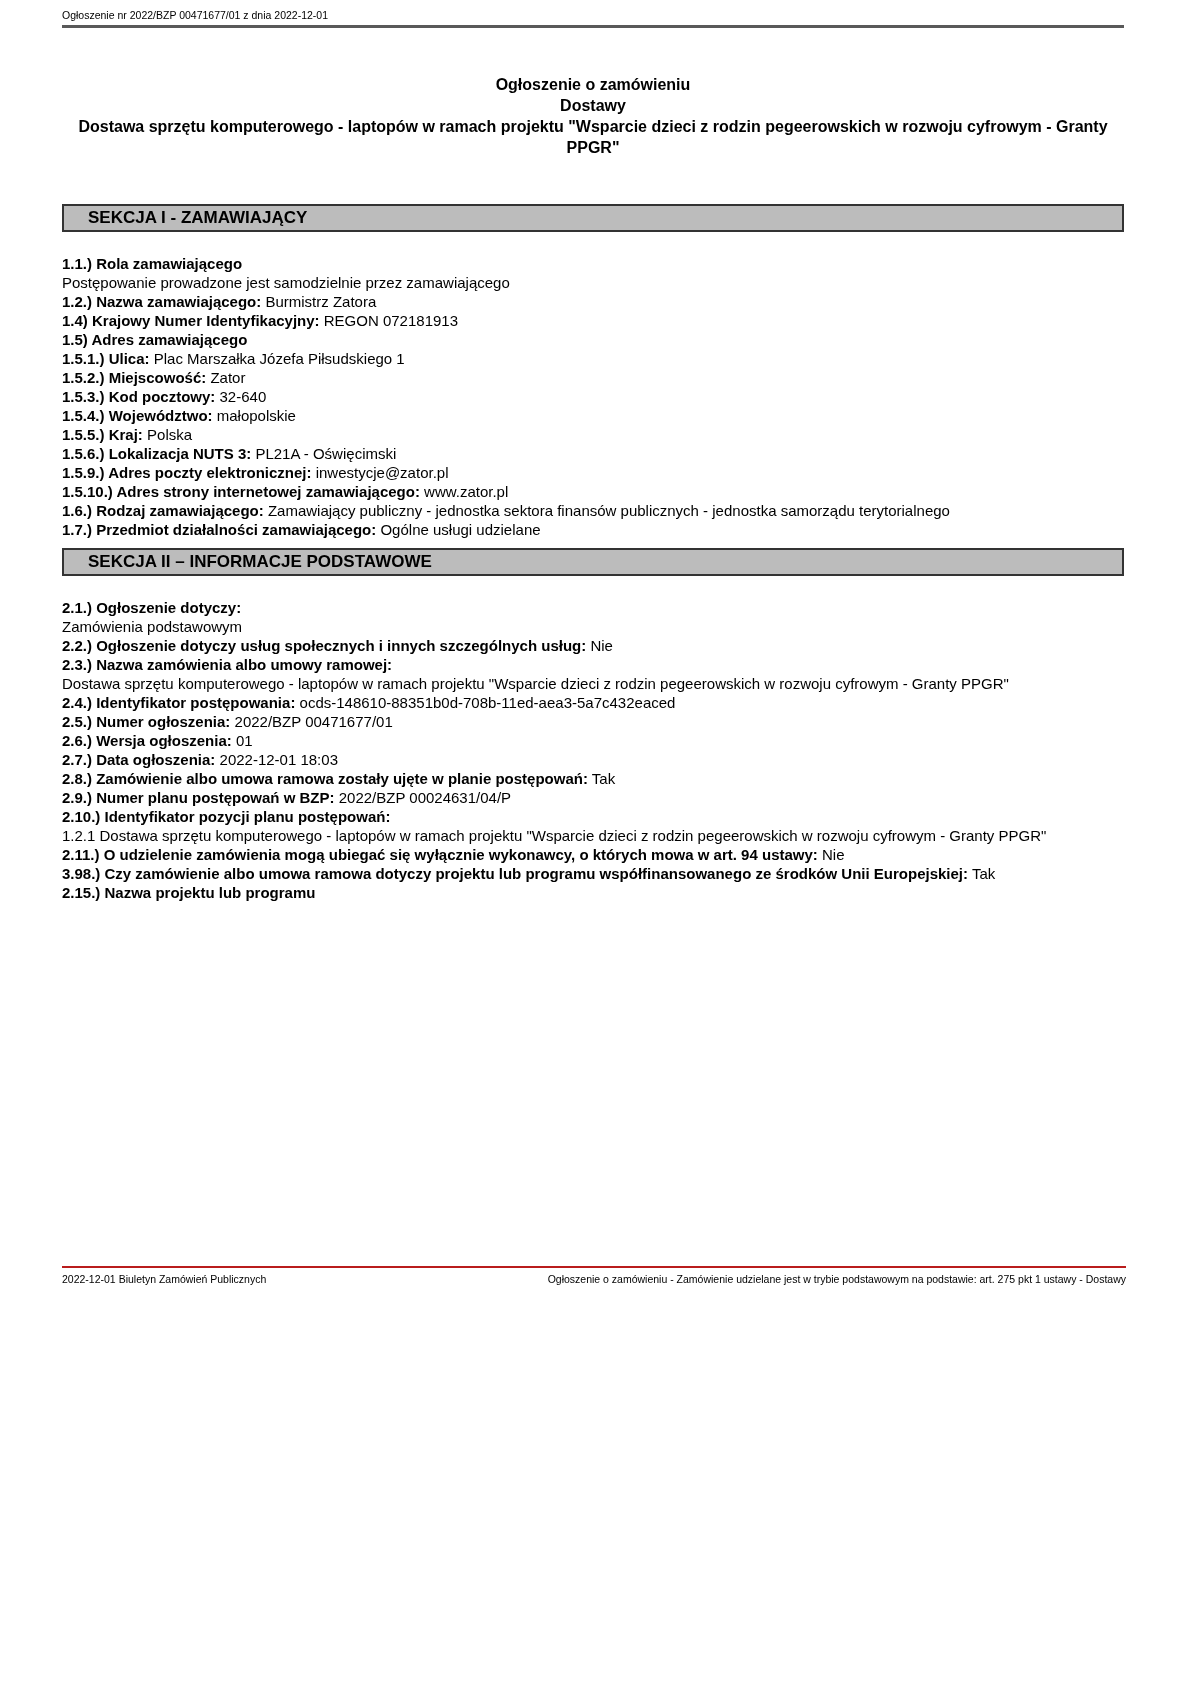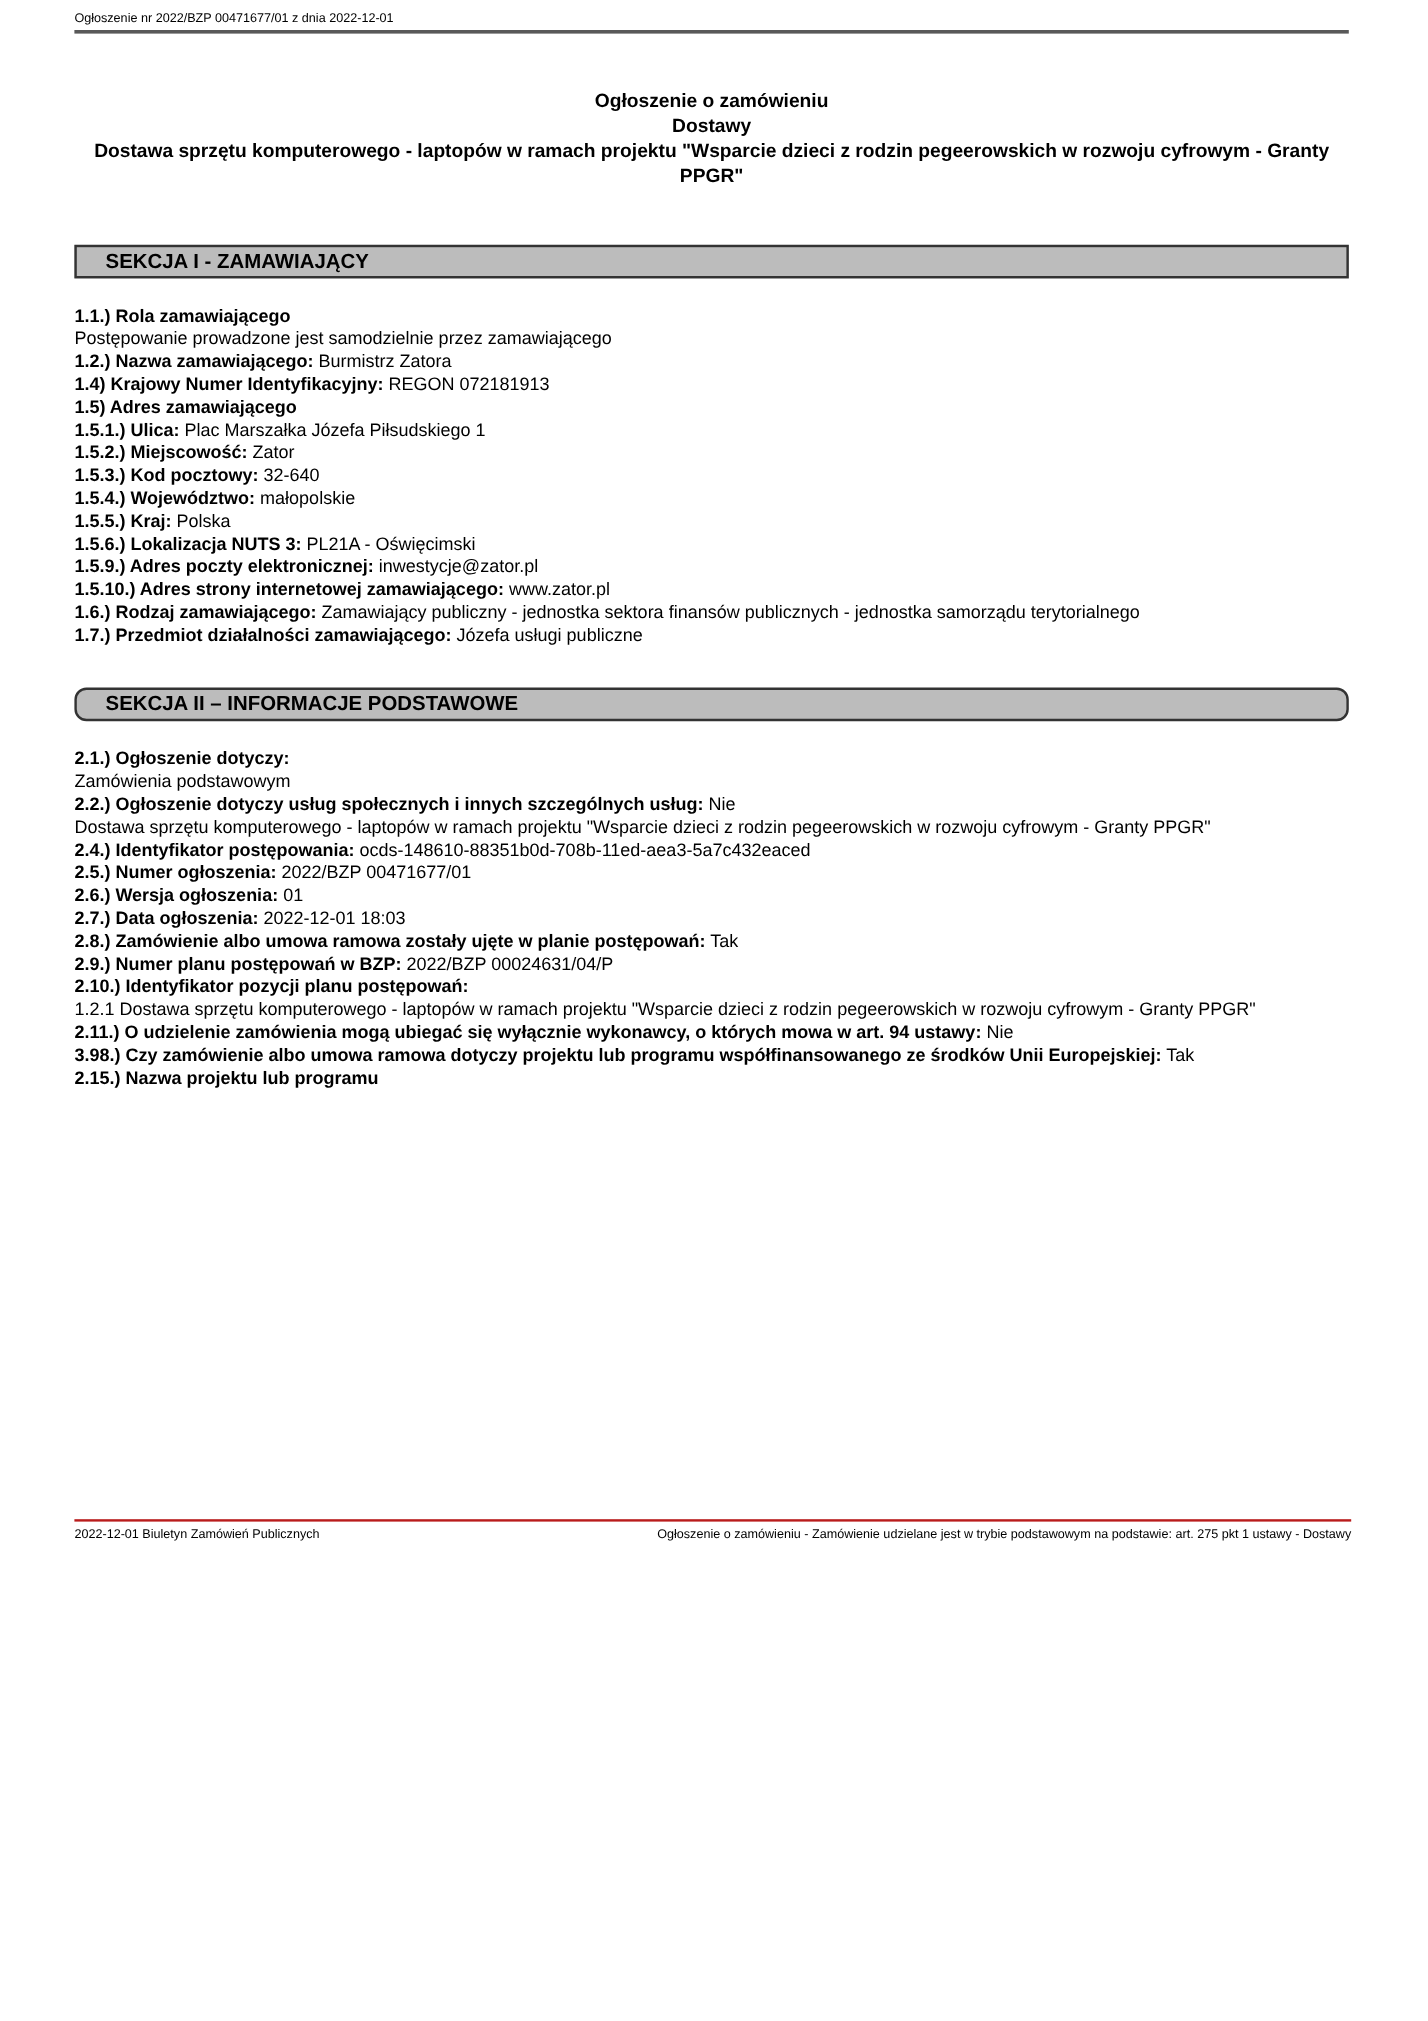--- a/index.html
+++ b/index.html
@@ -36,21 +36,21 @@
   .section-bar {
     margin: 46px 0 22px 0;
     background: #bcbcbc;
     border: 2px solid #333333;
     font-weight: bold;
     font-size: 17px;
     line-height: 22px;
     padding: 1px 6px 1px 24px;
   }
   .section:first-child .section-bar { margin-top: 46px; }
-  .section + .section .section-bar { margin-top: 34px; border-radius: 10px; }
+  .section + .section .section-bar { margin-top: 9px; }
   .section-items p.item {
     margin: 0 0;
     font-size: 15px;
     line-height: 19px;
   }
   .item .label { font-weight: bold; }
   .item .value { font-weight: normal; }
   .footer {
     position: absolute;
     left: 62px;
@@ -107,35 +107,36 @@
   <p class="item"><span class="label">1.5.5.) Kraj:</span><span class="value"> Polska</span></p>
 
   <p class="item"><span class="label">1.5.6.) Lokalizacja NUTS 3:</span><span class="value"> PL21A - Oświęcimski</span></p>
 
   <p class="item"><span class="label">1.5.9.) Adres poczty elektronicznej:</span><span class="value"> inwestycje@zator.pl</span></p>
 
   <p class="item"><span class="label">1.5.10.) Adres strony internetowej zamawiającego:</span><span class="value"> www.zator.pl</span></p>
 
   <p class="item"><span class="label">1.6.) Rodzaj zamawiającego:</span><span class="value"> Zamawiający publiczny - jednostka sektora finansów publicznych - jednostka samorządu terytorialnego</span></p>
 
-  <p class="item"><span class="label">1.7.) Przedmiot działalności zamawiającego:</span><span class="value"> Józefa usługi publiczne</span></p>
+  <p class="item"><span class="label">1.7.) Przedmiot działalności zamawiającego:</span><span class="value"> Ogólne usługi udzielane</span></p>
 </div>
   </section>
 
   <section class="section">
     <div class="section-bar">
       <span class="bar-text">SEKCJA II – INFORMACJE PODSTAWOWE</span>
     </div>
     <div class="section-items">
   <p class="item"><span class="label">2.1.) Ogłoszenie dotyczy:</span><span class="value"></span></p>
 
   <p class="item"><span class="label"></span><span class="value">Zamówienia podstawowym</span></p>
 
   <p class="item"><span class="label">2.2.) Ogłoszenie dotyczy usług społecznych i innych szczególnych usług:</span><span class="value"> Nie</span></p>
 
+  <p class="item"><span class="label">2.3.) Nazwa zamówienia albo umowy ramowej:</span><span class="value"></span></p>
 
   <p class="item"><span class="label"></span><span class="value">Dostawa sprzętu komputerowego - laptopów w ramach projektu "Wsparcie dzieci z rodzin pegeerowskich w rozwoju cyfrowym - Granty PPGR"</span></p>
 
   <p class="item"><span class="label">2.4.) Identyfikator postępowania:</span><span class="value"> ocds-148610-88351b0d-708b-11ed-aea3-5a7c432eaced</span></p>
 
   <p class="item"><span class="label">2.5.) Numer ogłoszenia:</span><span class="value"> 2022/BZP 00471677/01</span></p>
 
   <p class="item"><span class="label">2.6.) Wersja ogłoszenia:</span><span class="value"> 01</span></p>
 
   <p class="item"><span class="label">2.7.) Data ogłoszenia:</span><span class="value"> 2022-12-01 18:03</span></p>

